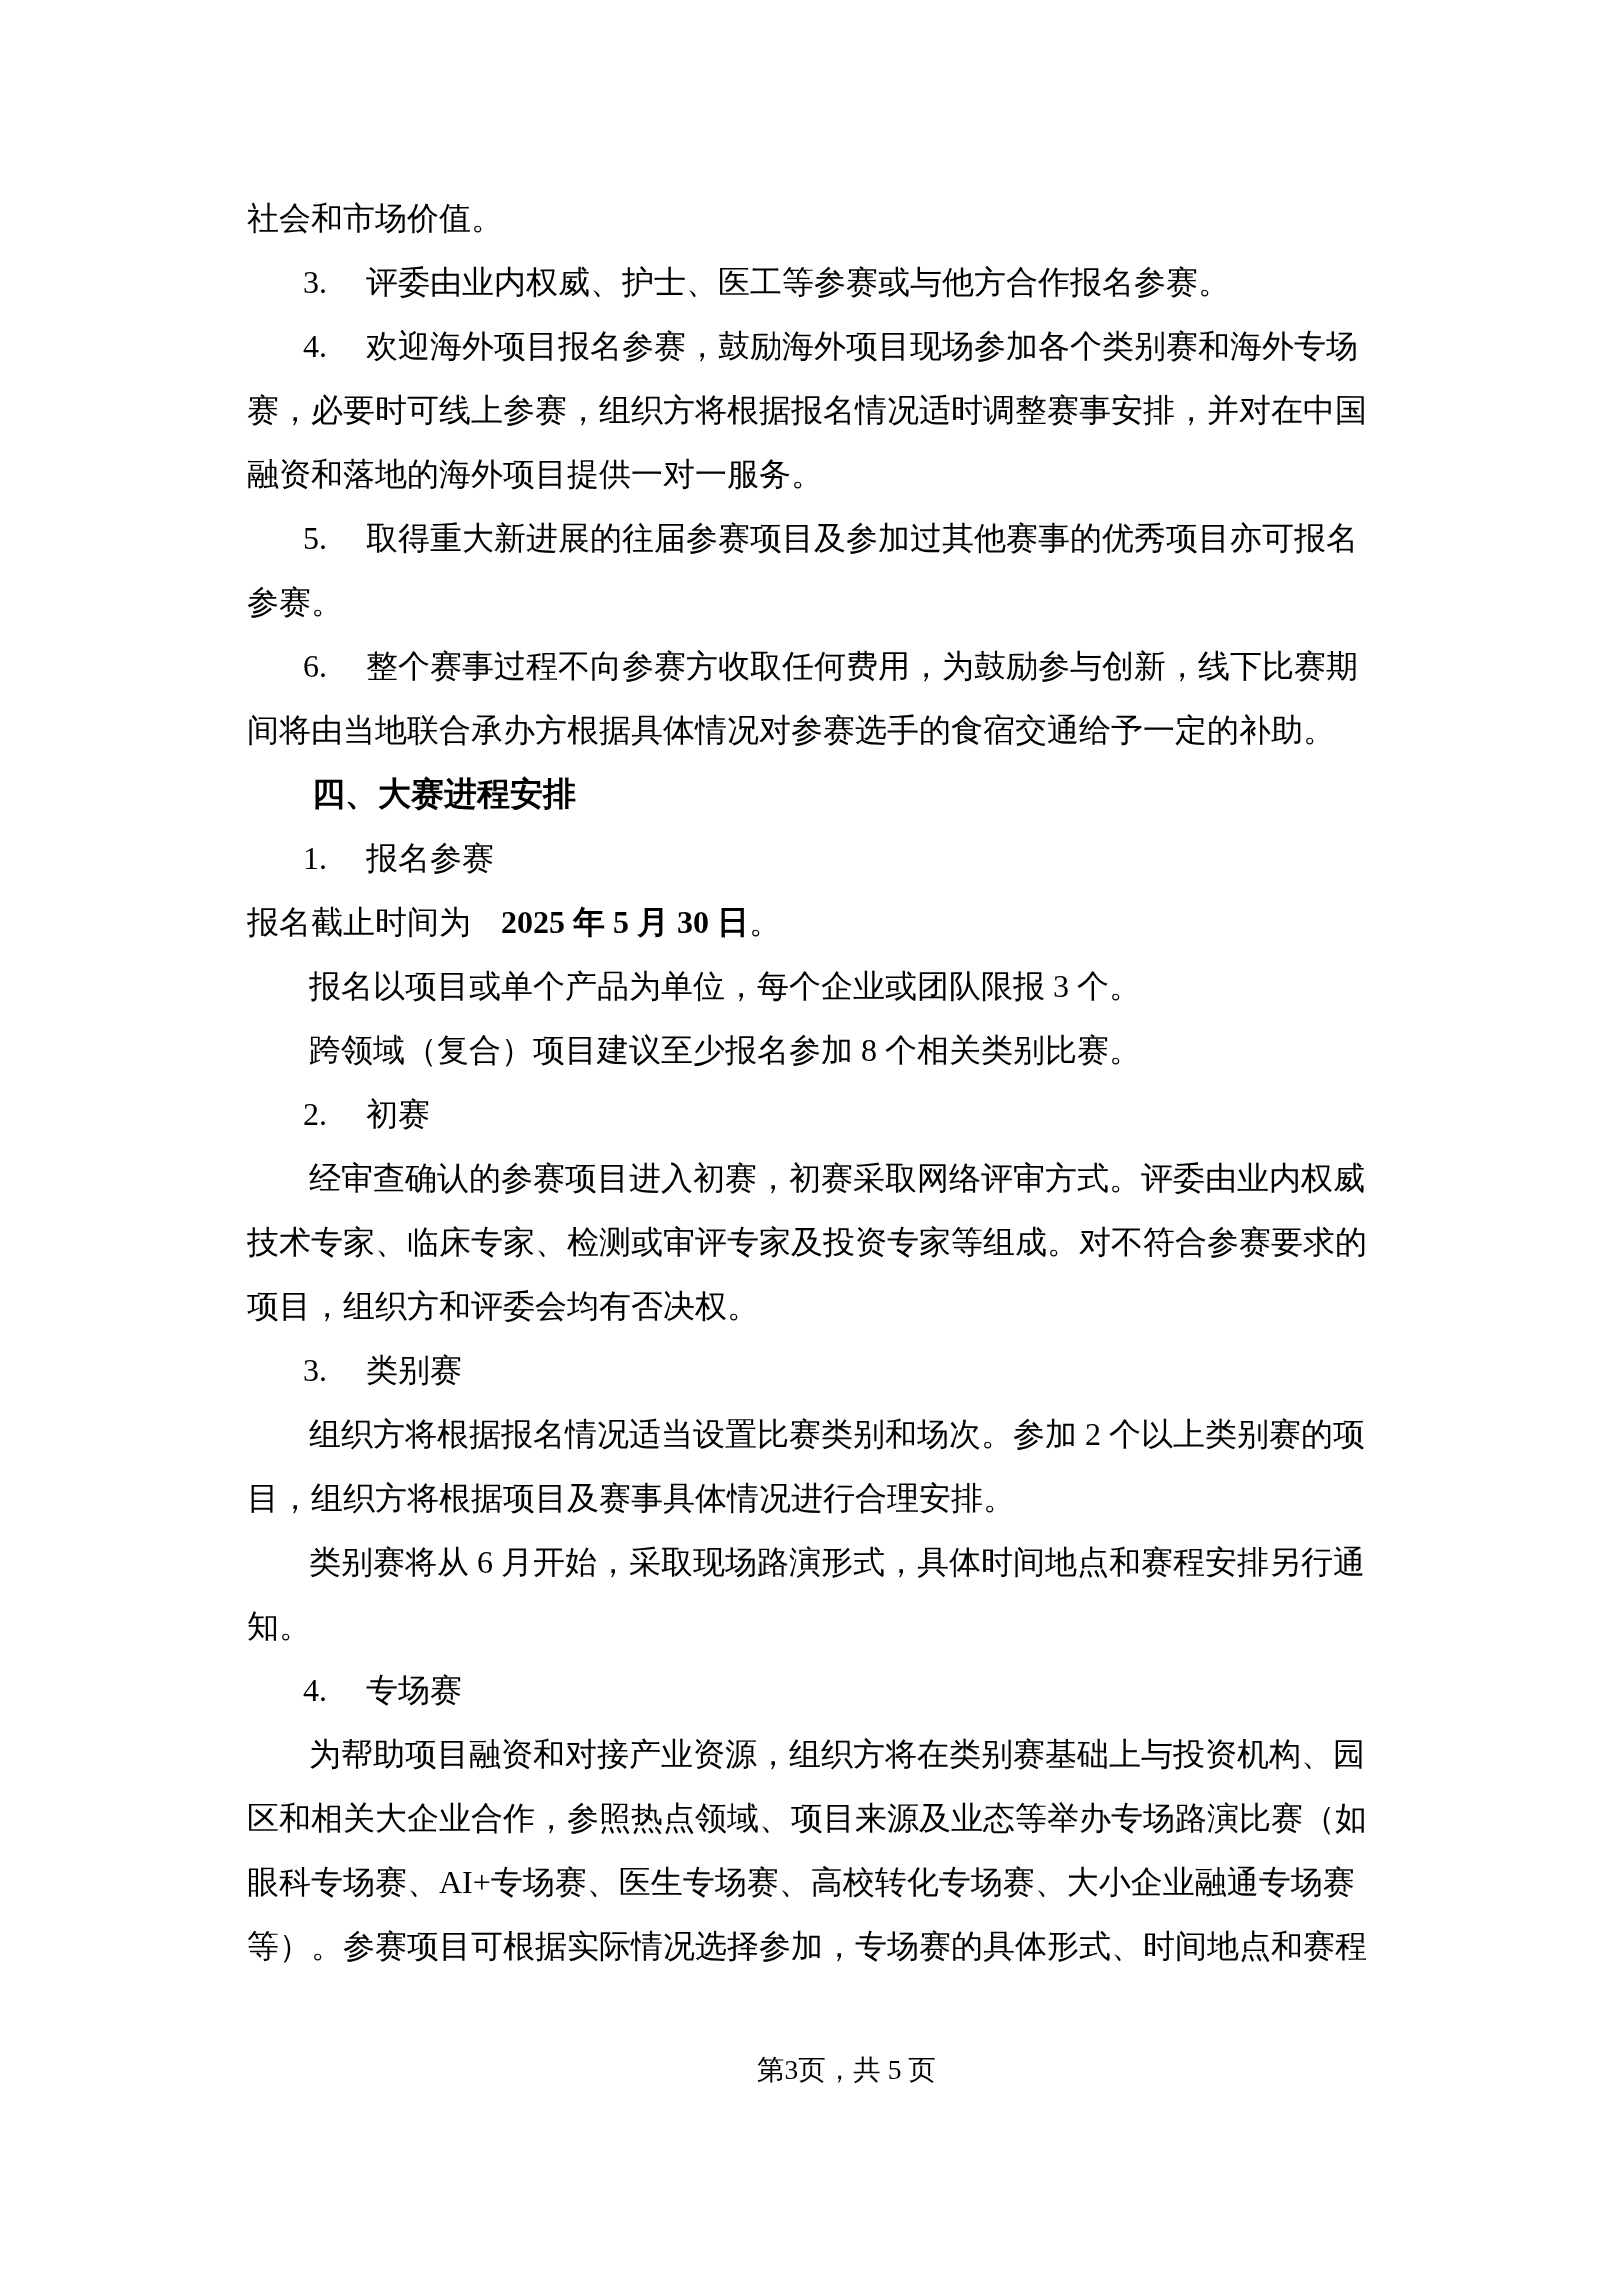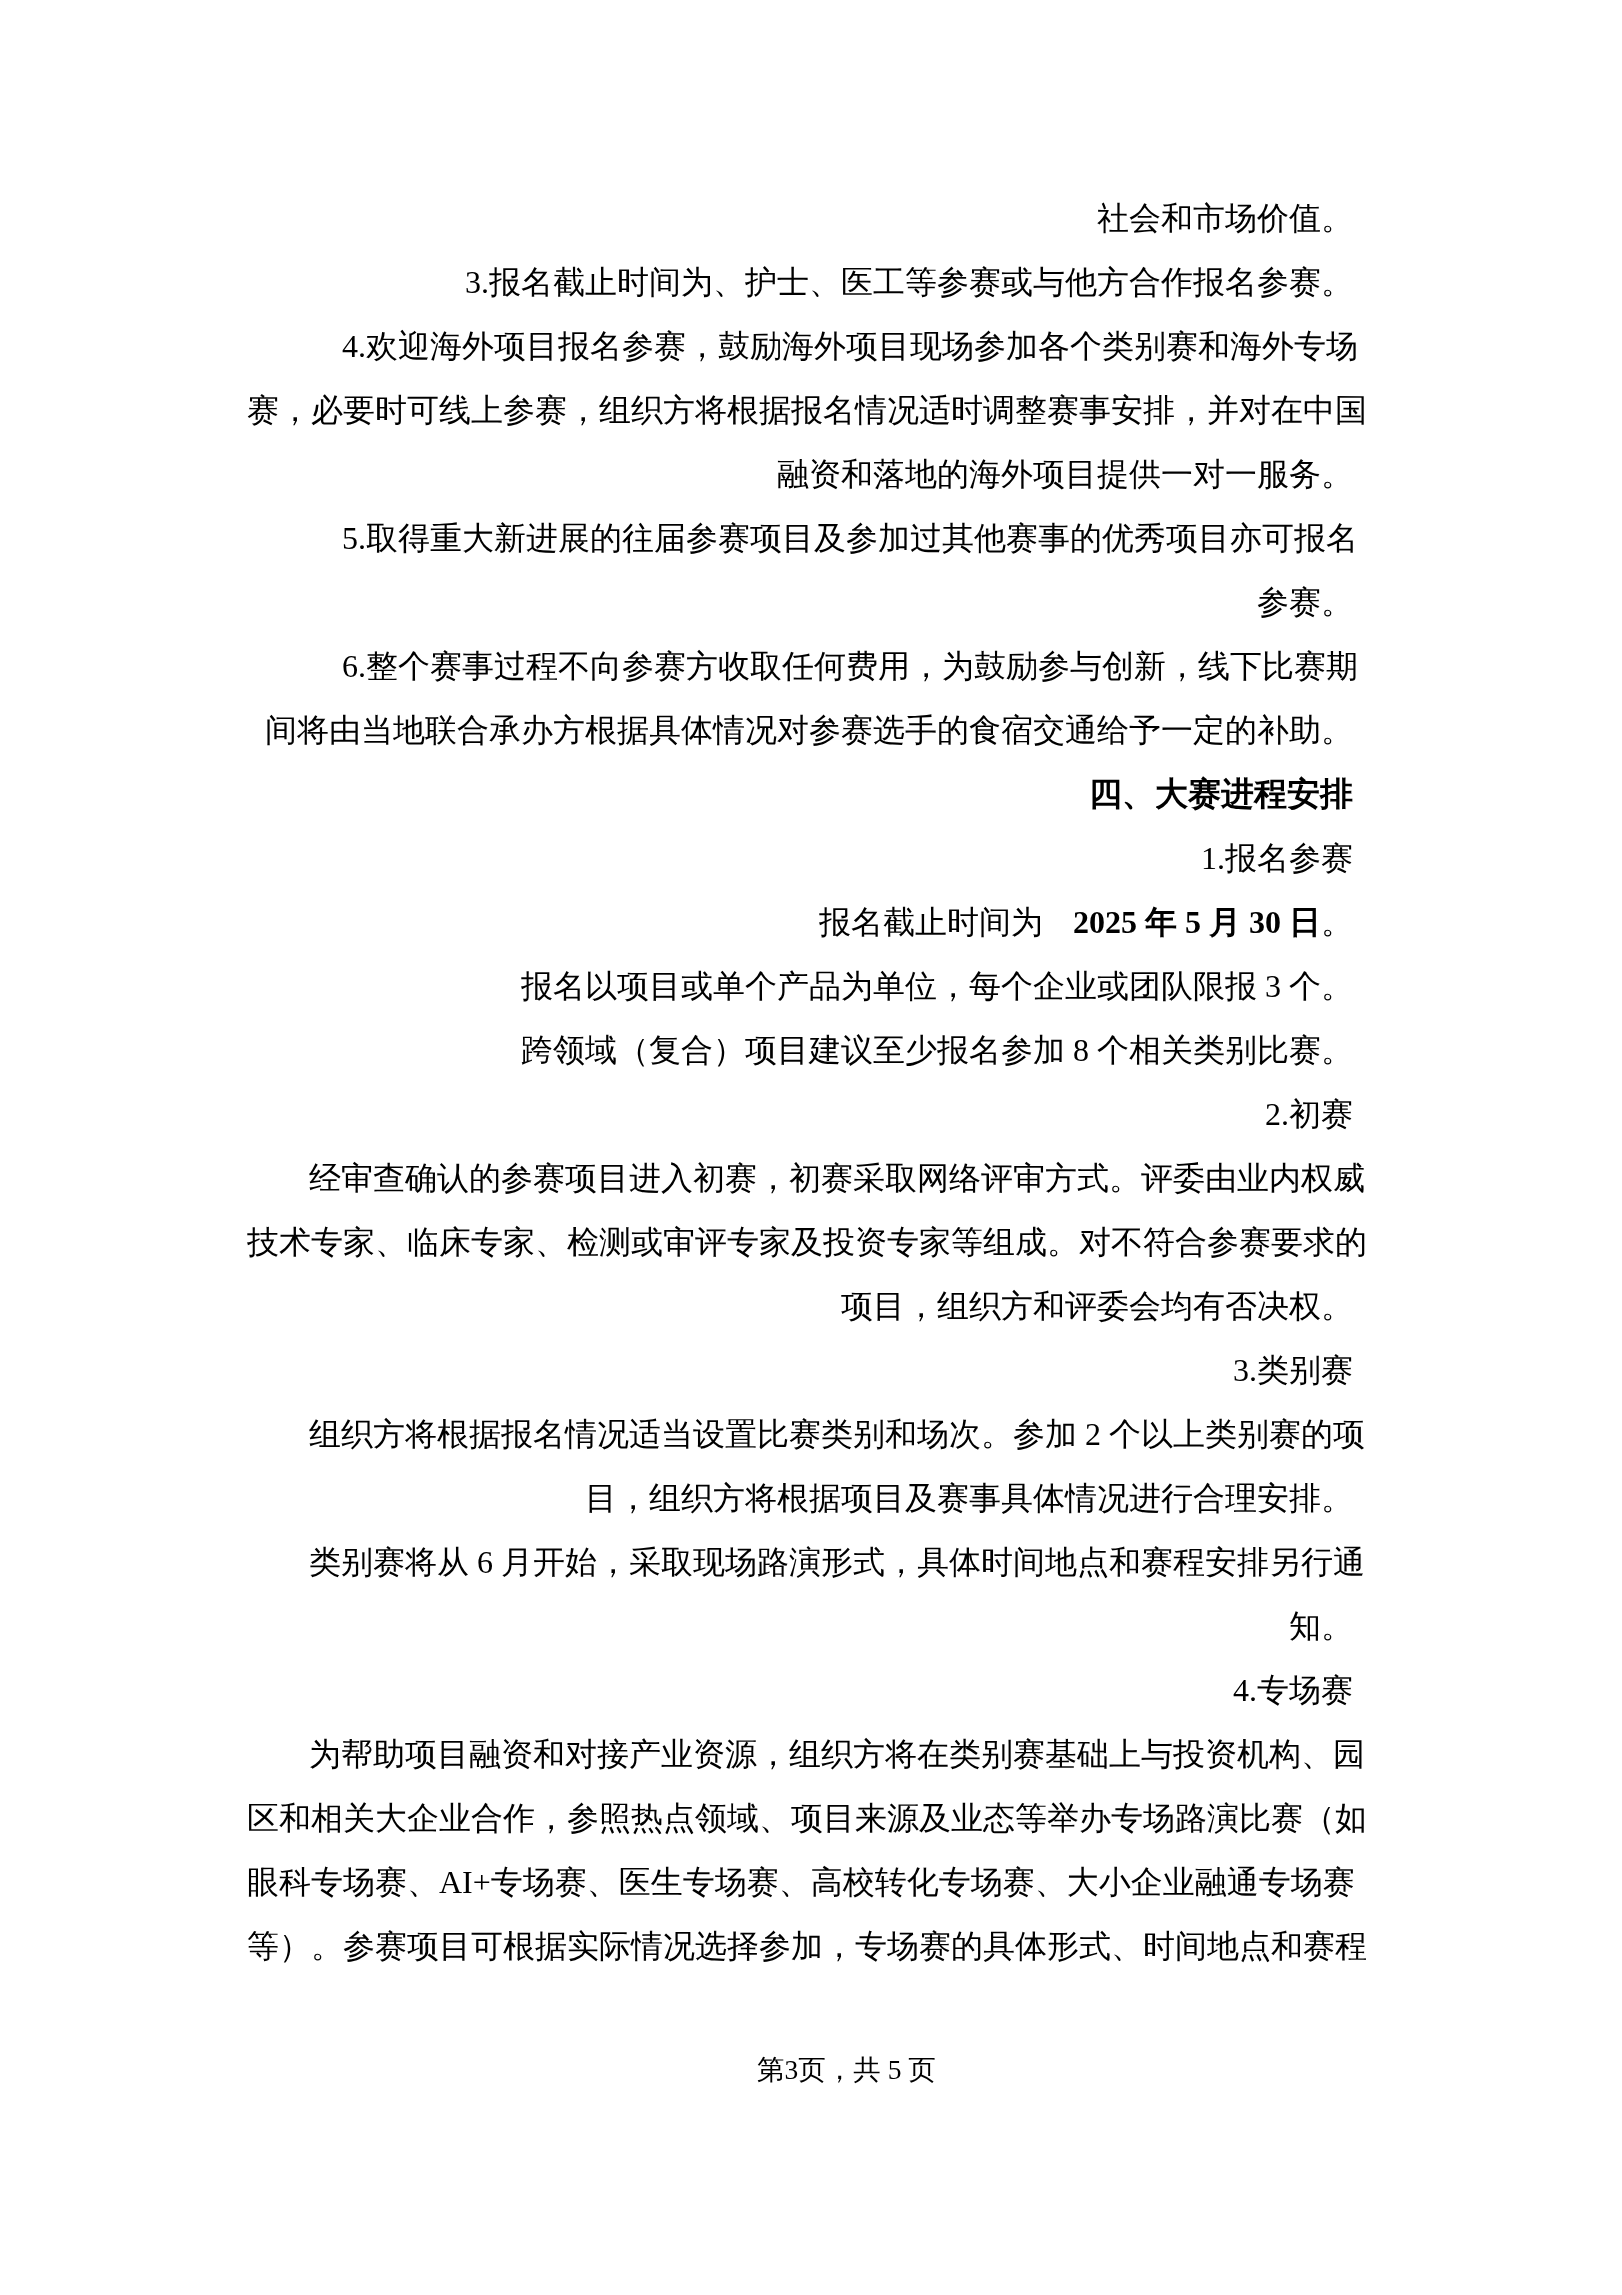--- a/index.html
+++ b/index.html
@@ -16,21 +16,20 @@
     position: absolute;
     left: 247px;
     top: 186px;
     width: 1106px;
   }
   .line {
     height: 64px;
     line-height: 64px;
     font-size: 32px;
     white-space: nowrap;
-    text-align: right;
   }
   .line.heading {
     font-family: "DejaVu Sans", "Liberation Sans", sans-serif;
     font-weight: bold;
     font-size: 33px;
   }
   .indent-num     { display: inline-block; width: 56px; }
   .num-box        { display: inline-block; width: 63px; }
   .indent-para    { display: inline-block; width: 62px; }
   .indent-heading { display: inline-block; width: 43px; }
@@ -44,21 +43,21 @@
     white-space: nowrap;
     font-family: "Liberation Serif", "DejaVu Serif", serif;
   }
 </style>
 </head>
 <body>
 
 <div class="page">
   <div class="content">
       <div class="line cont"><span class="seg">社会和市场价值。</span></div>
-      <div class="line num"><span class="indent-num"></span><span class="num-box">3.</span><span class="seg">报名截止时间为、护士、医工等参赛或与他方合作报名参赛。</span></div>
+      <div class="line num"><span class="indent-num"></span><span class="num-box">3.</span><span class="seg">评委由业内权威、护士、医工等参赛或与他方合作报名参赛。</span></div>
       <div class="line num"><span class="indent-num"></span><span class="num-box">4.</span><span class="seg">欢迎海外项目报名参赛，鼓励海外项目现场参加各个类别赛和海外专场</span></div>
       <div class="line cont"><span class="seg">赛，必要时可线上参赛，组织方将根据报名情况适时调整赛事安排，并对在中国</span></div>
       <div class="line cont"><span class="seg">融资和落地的海外项目提供一对一服务。</span></div>
       <div class="line num"><span class="indent-num"></span><span class="num-box">5.</span><span class="seg">取得重大新进展的往届参赛项目及参加过其他赛事的优秀项目亦可报名</span></div>
       <div class="line cont"><span class="seg">参赛。</span></div>
       <div class="line num"><span class="indent-num"></span><span class="num-box">6.</span><span class="seg">整个赛事过程不向参赛方收取任何费用，为鼓励参与创新，线下比赛期</span></div>
       <div class="line cont"><span class="seg">间将由当地联合承办方根据具体情况对参赛选手的食宿交通给予一定的补助。</span></div>
       <div class="line heading"><span class="indent-heading"></span><span class="seg bold">四、大赛进程安排</span></div>
       <div class="line num"><span class="indent-num"></span><span class="num-box">1.</span><span class="seg">报名参赛</span></div>
       <div class="line cont"><span class="seg">报名截止时间为 </span><span class="seg bold">2025 年 5 月 30 日</span><span class="seg">。</span></div>

